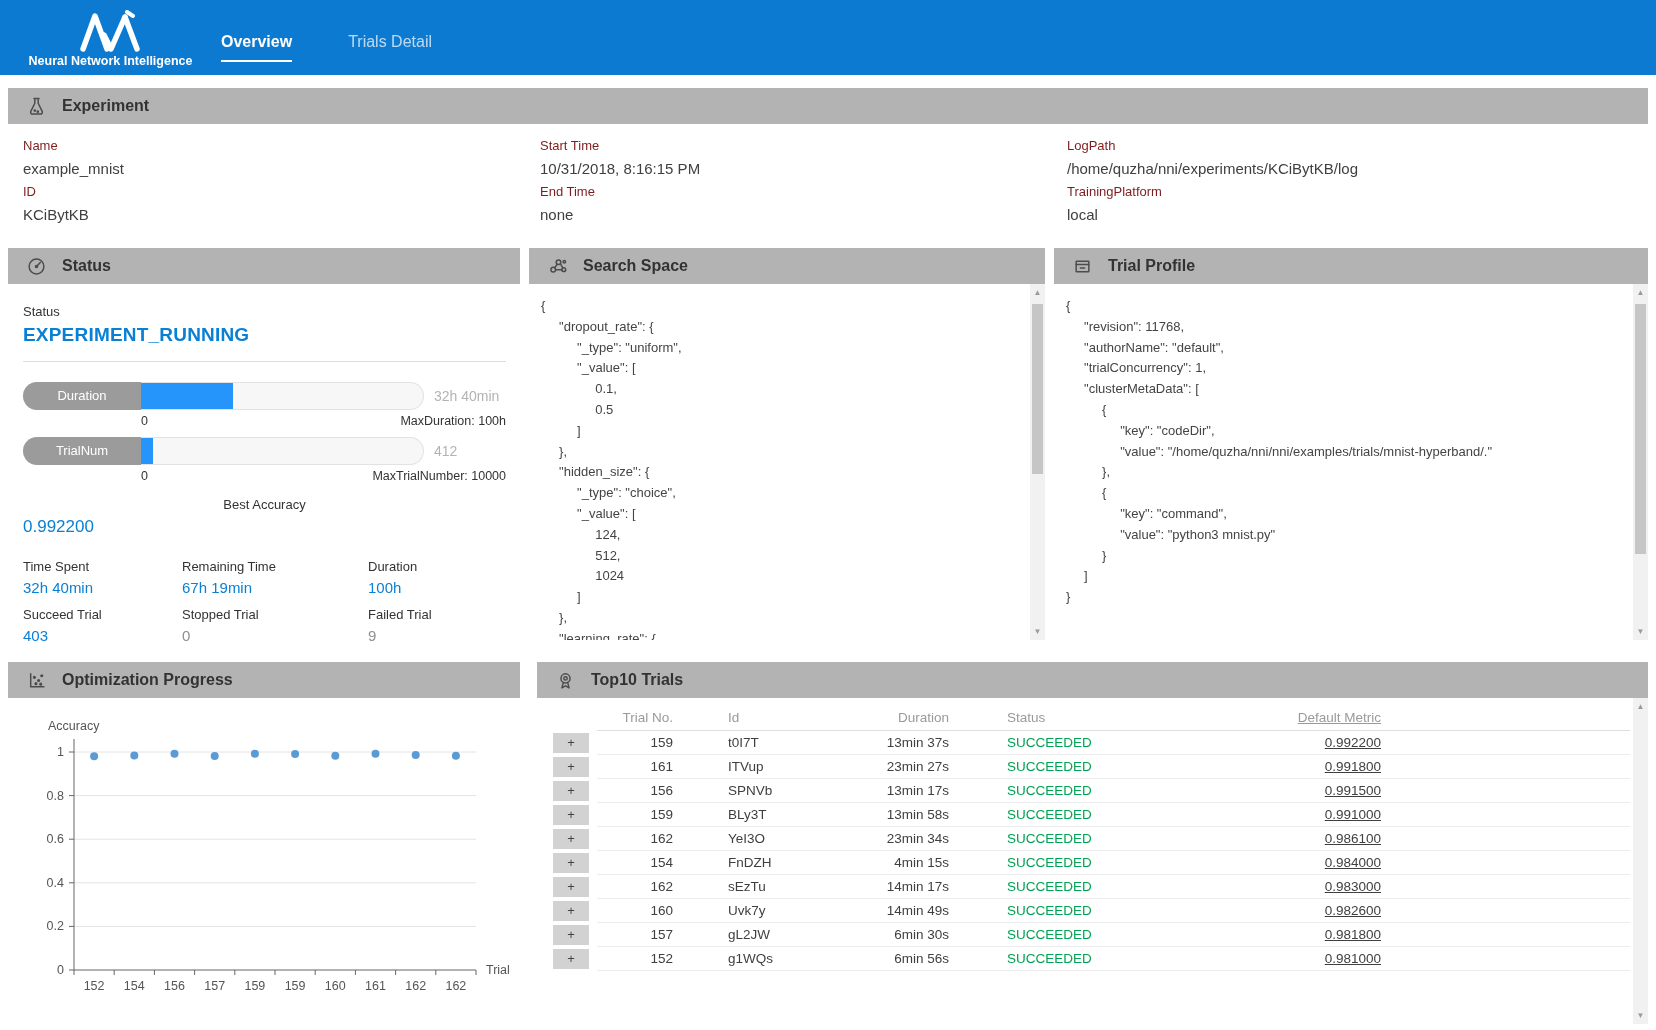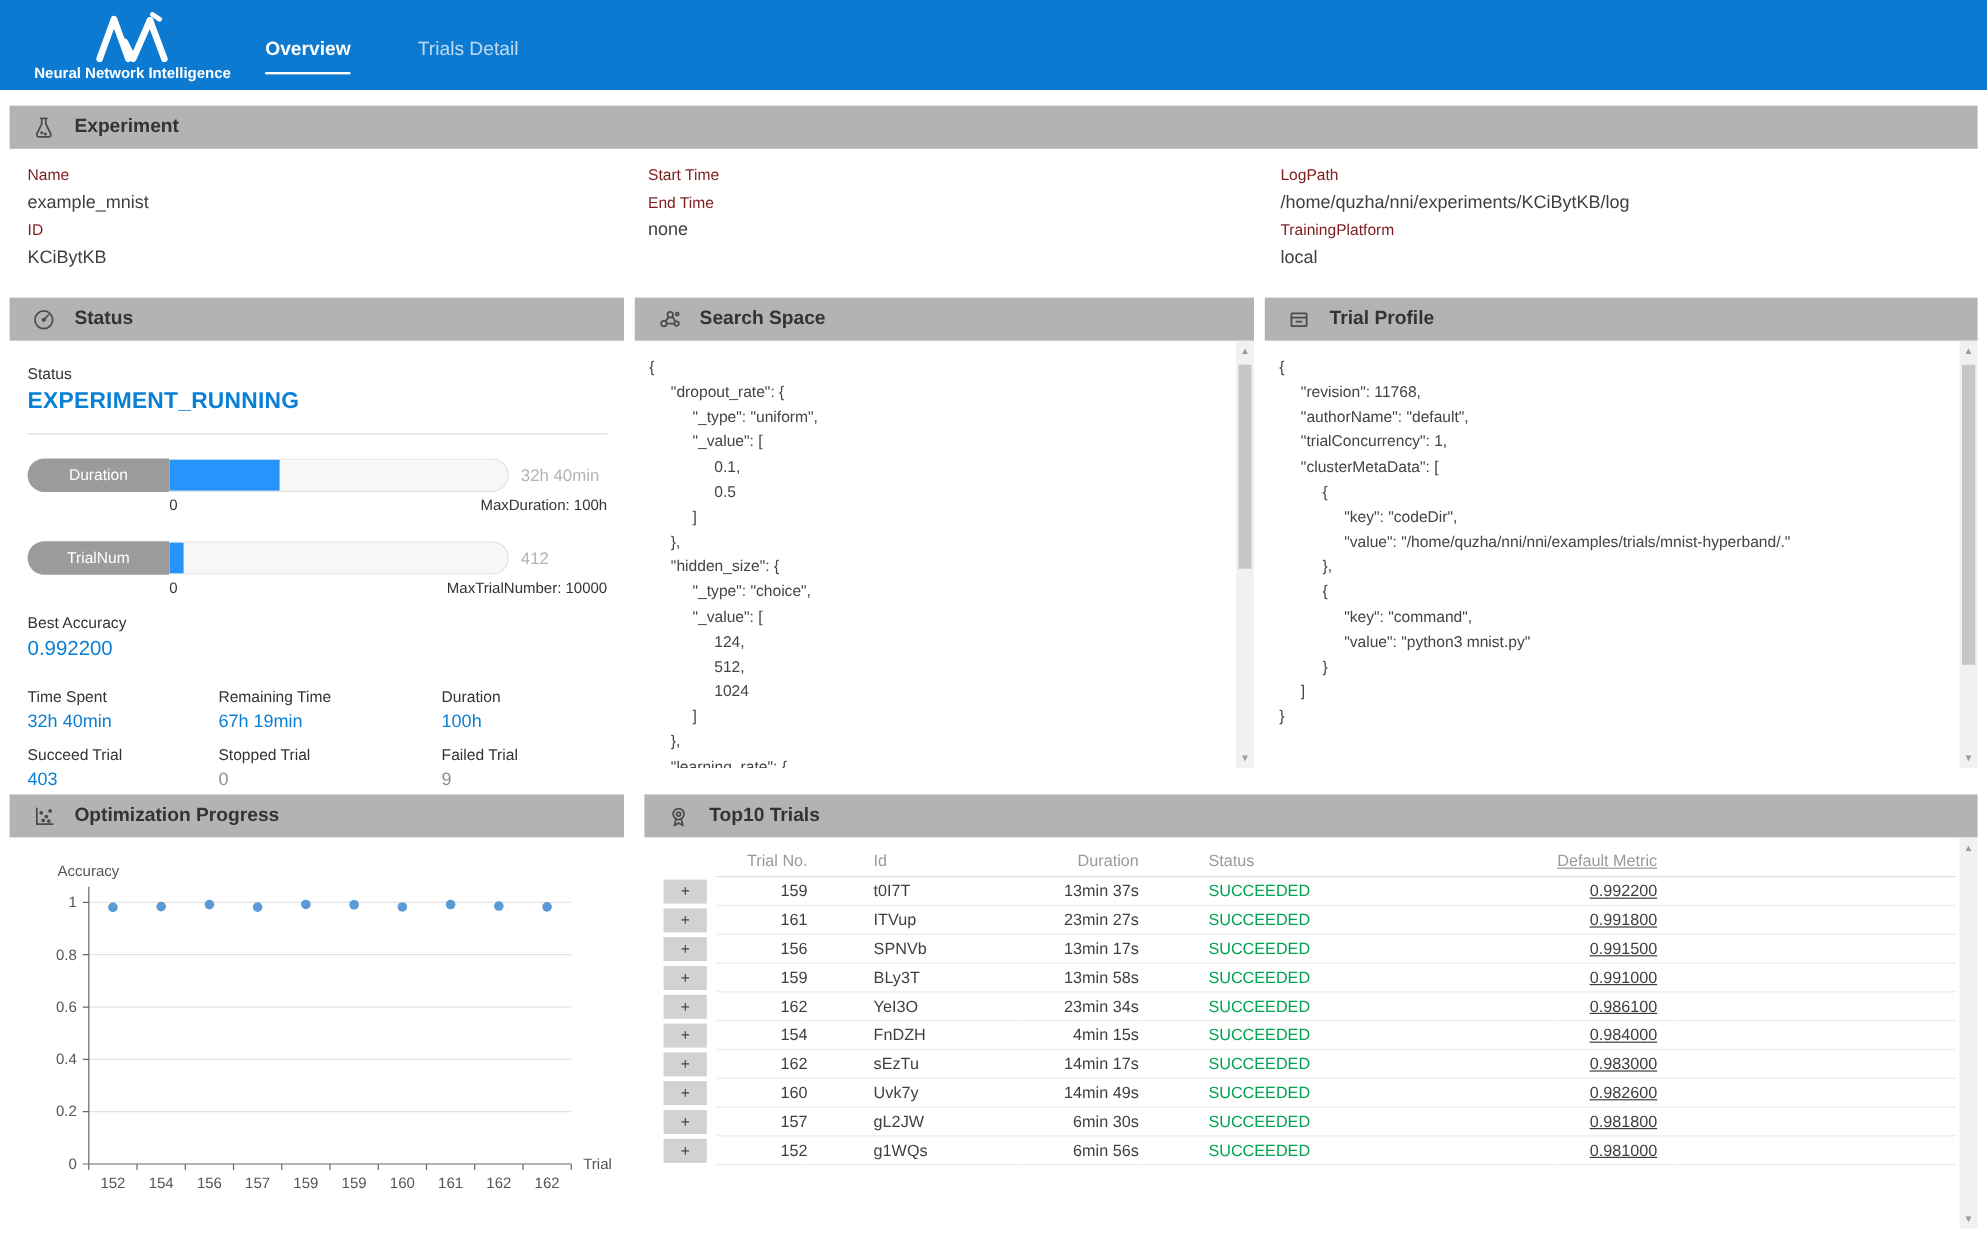--- a/index.html
+++ b/index.html
@@ -30,29 +30,29 @@
   .row2{display:grid;grid-template-columns:512px 516px auto;column-gap:9px;margin:8px 8px 0 8px;}
   .row3{display:grid;grid-template-columns:512px auto;column-gap:17px;margin:2px 8px 16px 8px;}
   .panel-body{position:relative;height:356px;overflow:hidden;background:#fff;}
   .row3 .panel-body{height:326px;}
   
   .status-body{padding:20px 14px 0 15px;}
   .small-label{font-size:13px;color:#333;}
   .status-value{font-size:19px;font-weight:600;color:var(--accent-blue);margin-top:5px;letter-spacing:.2px;}
   .divider{height:1px;background:#ddd;margin-top:15px;}
   .bar-row{display:flex;align-items:center;margin-top:20px;}
-  .bar-row.second{margin-top:23px;}
+  .bar-row.second{margin-top:9px;}
   .bar-pill{width:118px;height:28px;background:#9b9b9b;border-radius:14px 0 0 14px;color:#fff;
      font-size:13px;text-align:center;line-height:28px;flex:none;}
   .bar-track{flex:1;height:28px;background:#f7f7f7;border:1px solid #e2e2e2;border-left:none;
      border-radius:0 14px 14px 0;overflow:hidden;box-sizing:border-box;position:relative;}
   .bar-fill{height:100%;background:var(--progress-blue);}
   .bar-val{width:72px;margin-left:10px;font-size:14px;color:#b3b3b3;white-space:nowrap;flex:none;}
   .bar-sub{display:flex;justify-content:space-between;margin:4px 0 0 118px;font-size:12.5px;color:#333;}
-  .acc-label{margin-top:14px;}
+  .acc-label{margin-top:14px;text-align:center;}
   .acc-value{font-size:17px;color:var(--accent-blue);margin-top:5px;}
   .stats-grid{display:grid;grid-template-columns:159px 186px auto;margin-top:22px;row-gap:11px;}
   .stat .small-label{display:block;}
   .stat-value{font-size:15px;margin-top:5px;color:var(--accent-blue);}
   .stat-value.gray{color:#8f8f8f;}
   
   .json-box{padding:12px 20px 0 12px;font-size:13px;color:#444;}
   .json-line{line-height:20.8px;white-space:pre;}
   
   .vscroll{position:absolute;top:0;right:0;bottom:0;width:15px;background:#f1f1f1;}
@@ -115,20 +115,21 @@
 
 <div class="exp-info">
   <div>
     <div class="fld-label">Name</div>
     <div class="fld-value">example_mnist</div>
     <div class="fld-label">ID</div>
     <div class="fld-value">KCiBytKB</div>
   </div>
   <div>
     <div class="fld-label">Start Time</div>
+    <div class="fld-value">10/31/2018, 8:16:15 PM</div>
     <div class="fld-label">End Time</div>
     <div class="fld-value">none</div>
   </div>
   <div>
     <div class="fld-label">LogPath</div>
     <div class="fld-value">/home/quzha/nni/experiments/KCiBytKB/log</div>
     <div class="fld-label">TrainingPlatform</div>
     <div class="fld-value">local</div>
   </div>
 </div>

